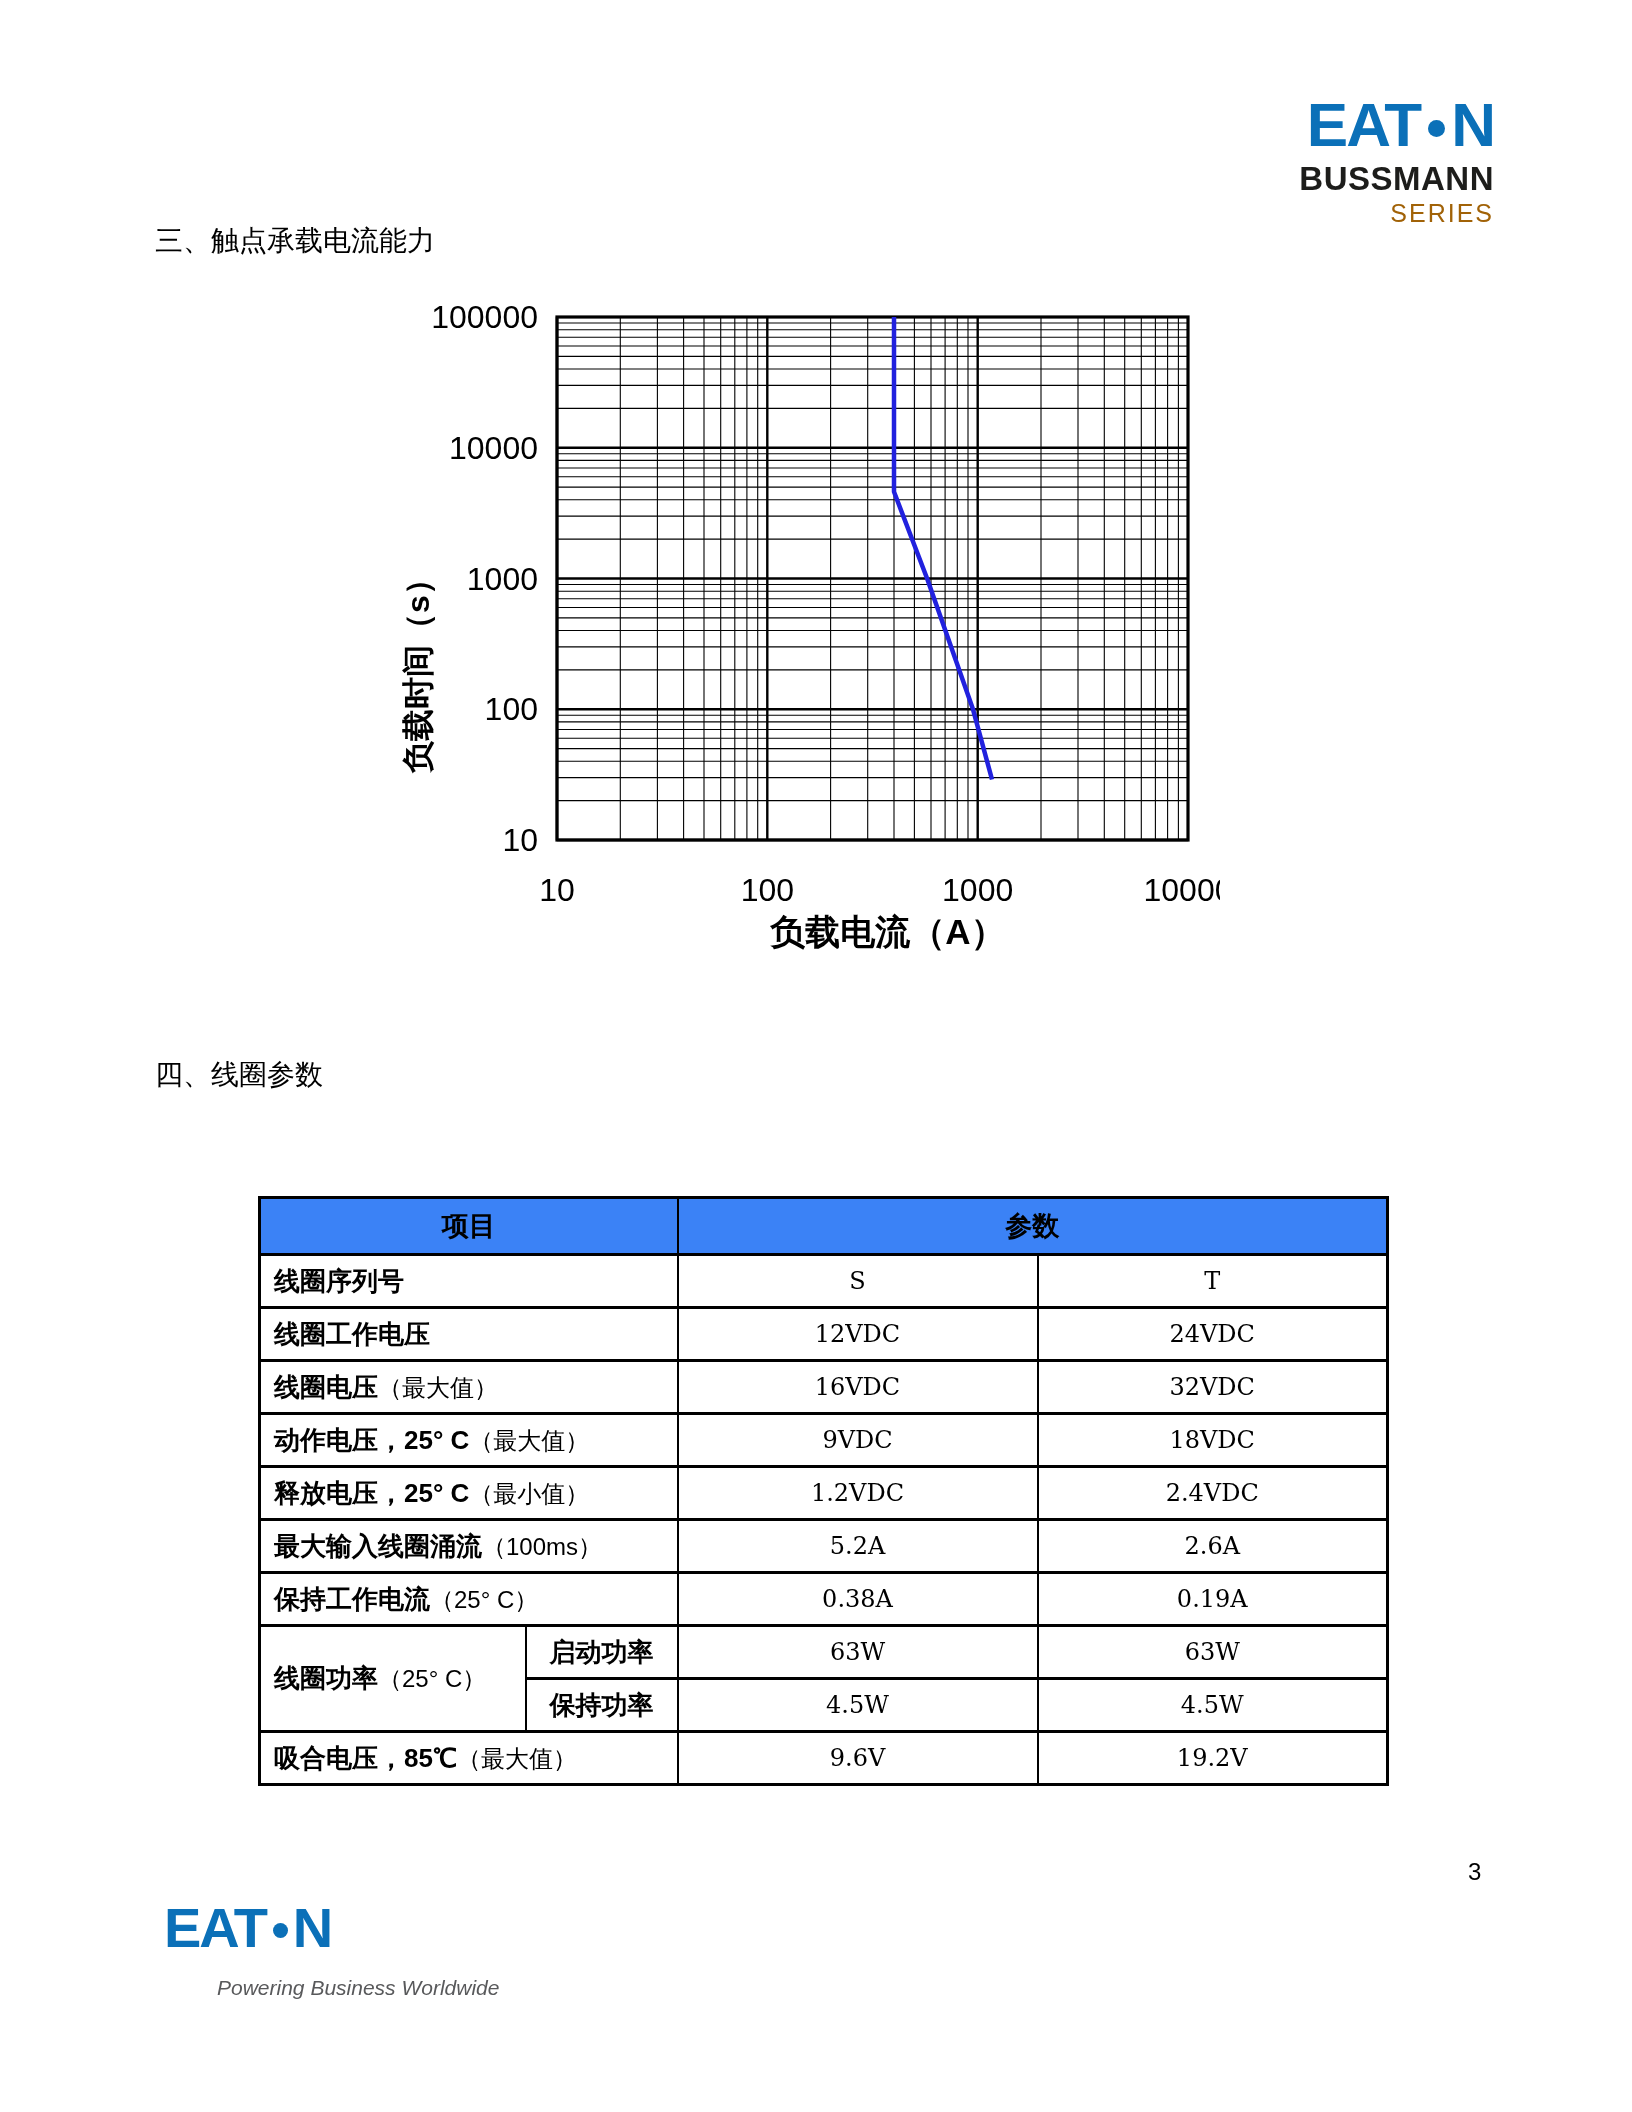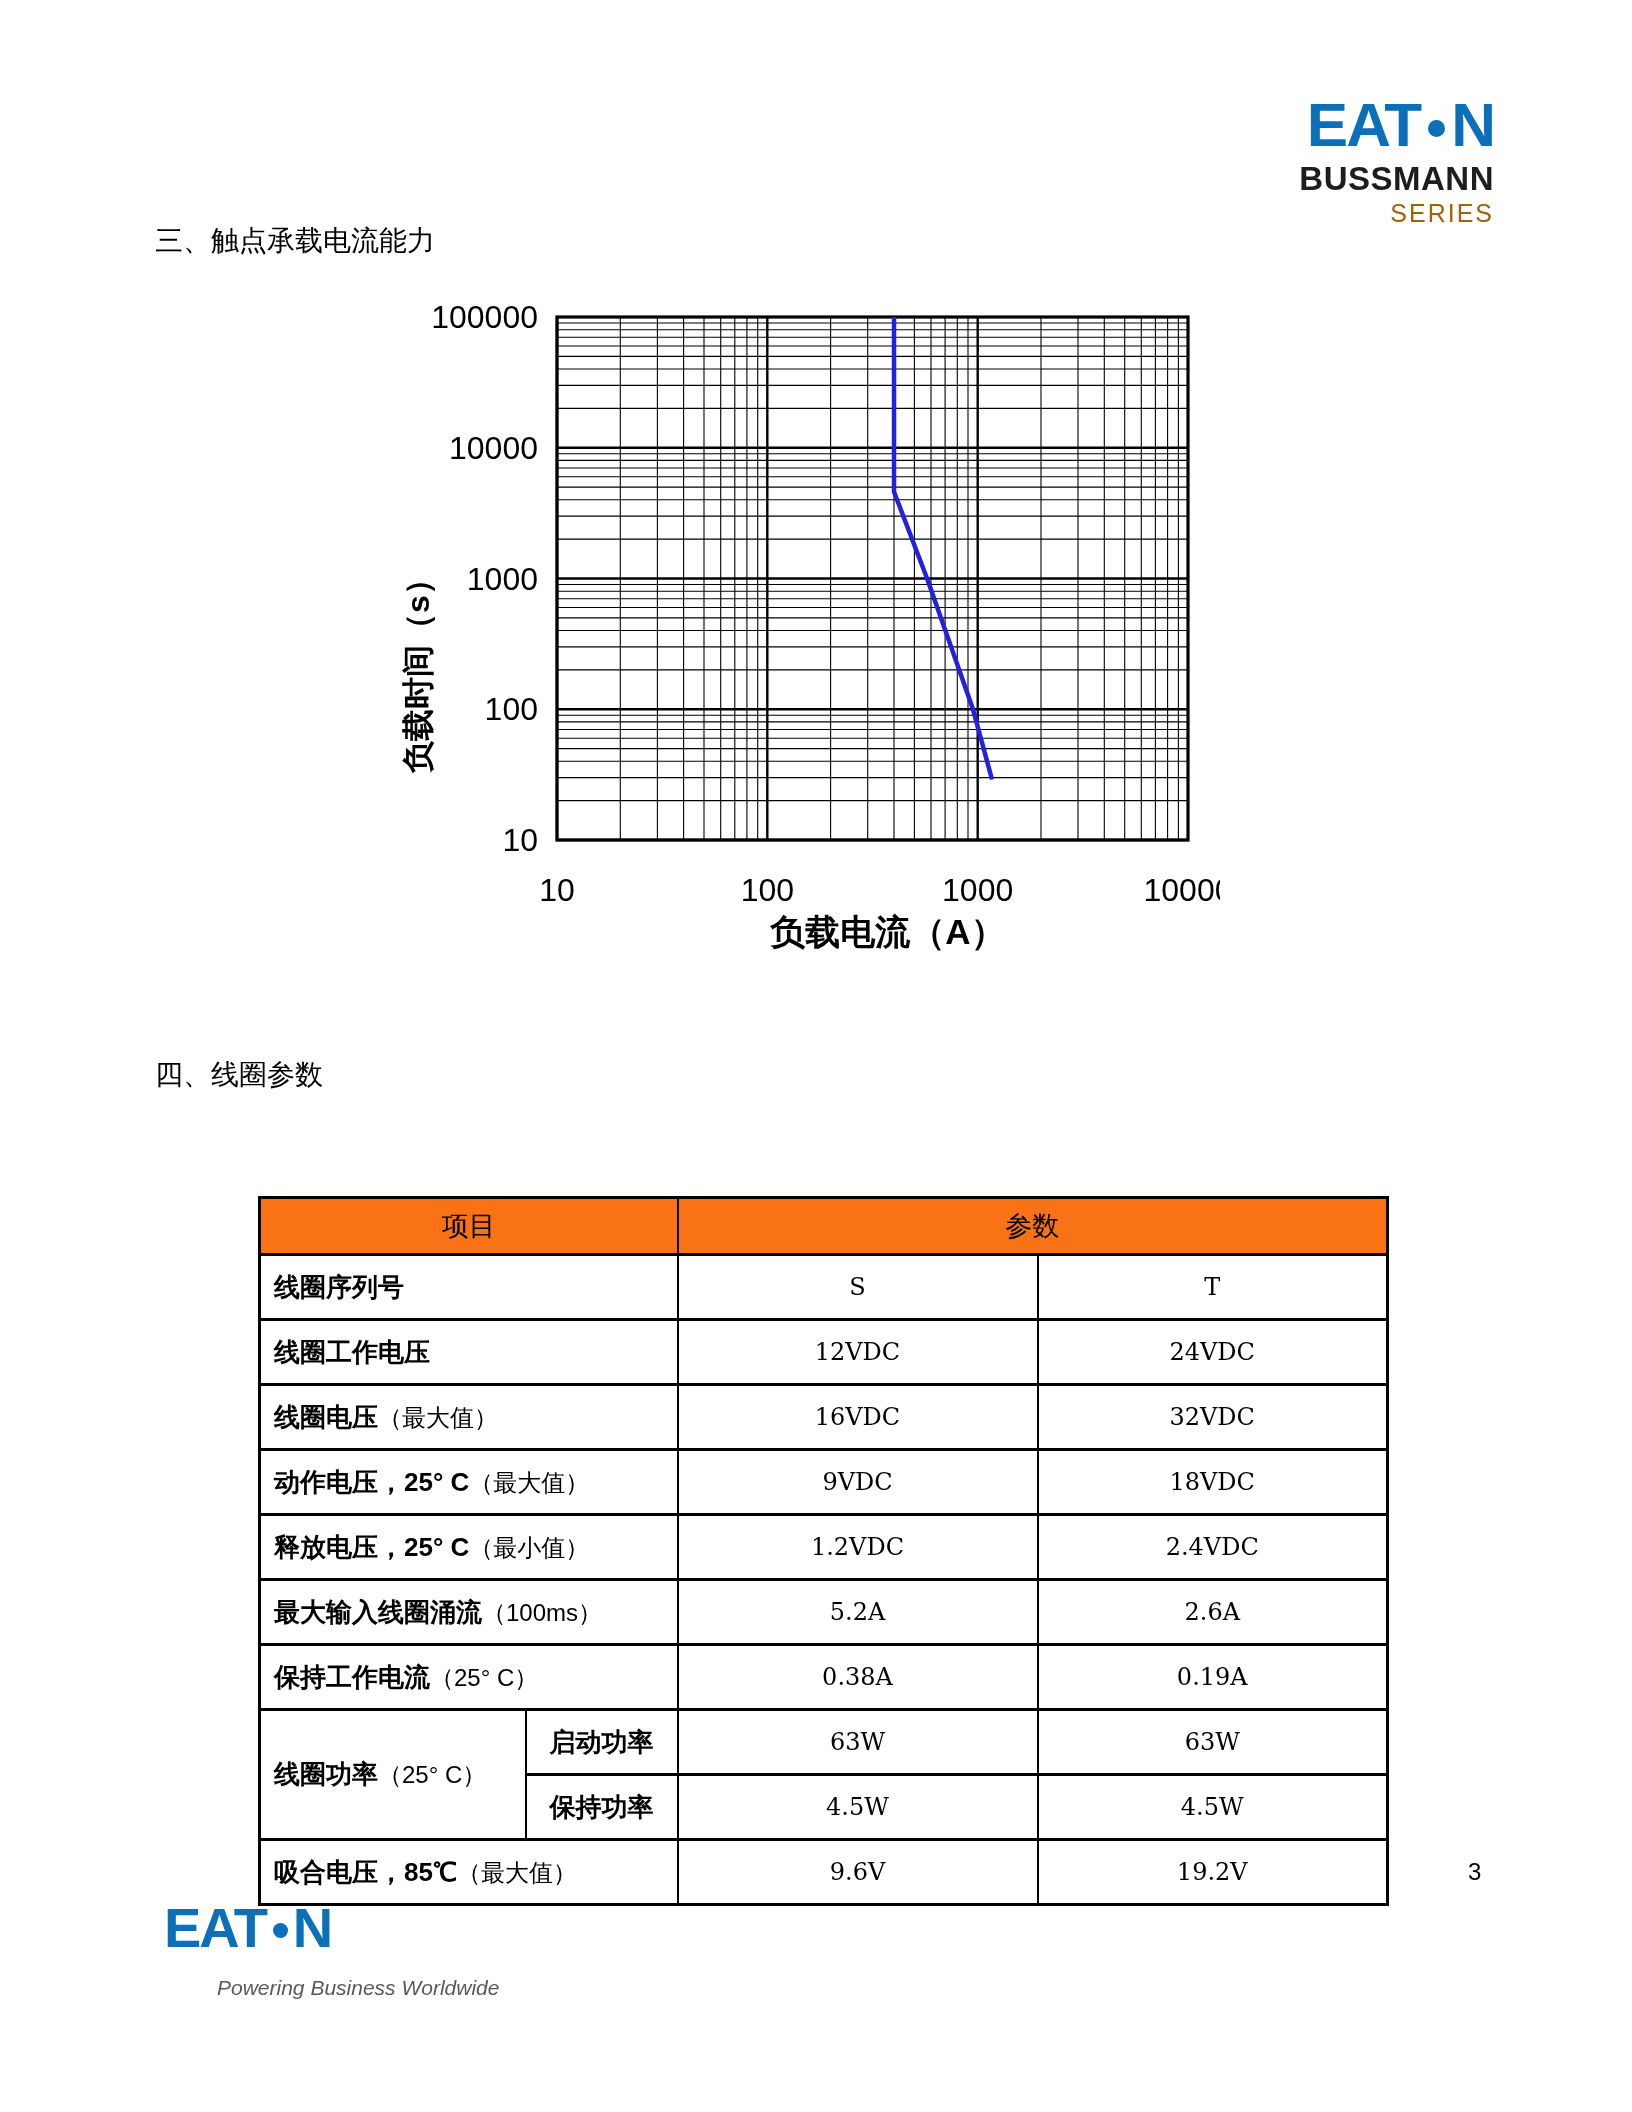--- a/index.html
+++ b/index.html
@@ -27,22 +27,22 @@
   .table-caption { position:absolute; left:258px; top:1132px; width:1128px;
     text-align:center; font-family:"Liberation Serif", serif; font-size:27px; }
   
   .chart-wrap { position:absolute; left:380px; top:280px; width:840px; height:700px; }
   .chart-wrap svg { display:block; }
   
   .coil-table { position:absolute; left:258px; top:1196px; width:1128px;
     border-collapse:collapse; table-layout:fixed; border:3px solid #000; }
   .coil-table th, .coil-table td { border:2px solid #000; border-top-width:3px;
     border-bottom-width:3px; vertical-align:middle; }
-  .coil-table th { background:#f97316; font-size:27px; font-weight:normal; height:57px; }
-  .coil-table td { height:65px; }
+  .coil-table th { background:#3b82f6; font-size:27px; font-weight:bold; height:57px; }
+  .coil-table td { height:53px; }
   .lbl { text-align:left; padding-left:13px; font-weight:bold; font-size:26px; white-space:nowrap; }
   .note { font-weight:400; font-size:24px; }
   .sub { text-align:center; font-weight:bold; font-size:26px; white-space:nowrap; }
   .val { text-align:center; font-family:"DejaVu Serif", serif; font-weight:400; font-size:24px; }
   
   .page-number { position:absolute; left:1468px; top:1858px; font-size:24px; }
   .footer-logo { position:absolute; left:164px; top:1900px; }
   .footer-logo .eaton-logo { font-size:56px; }
   .footer-logo .eaton-dot { width:15px; height:15px; margin:5px 5px 0 7px; }
   .tagline { position:absolute; left:217px; top:1976px; font-size:21px; font-style:italic;

